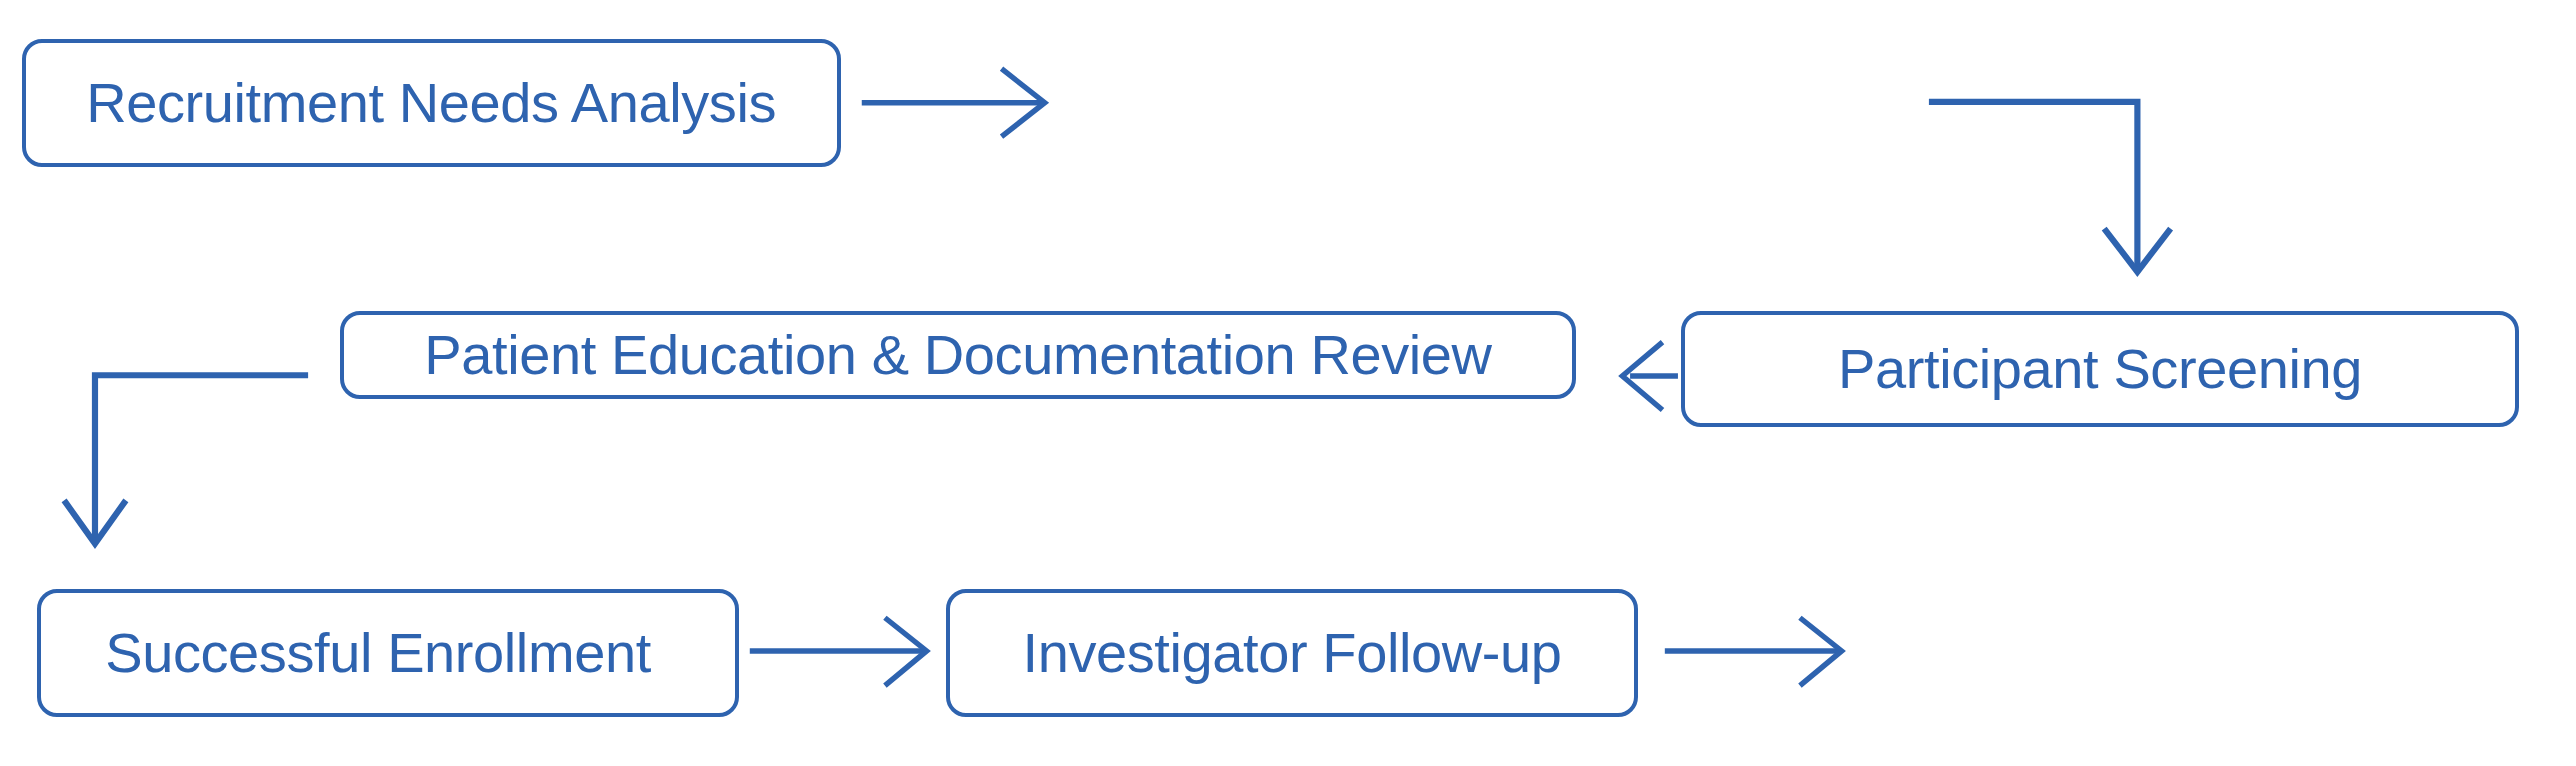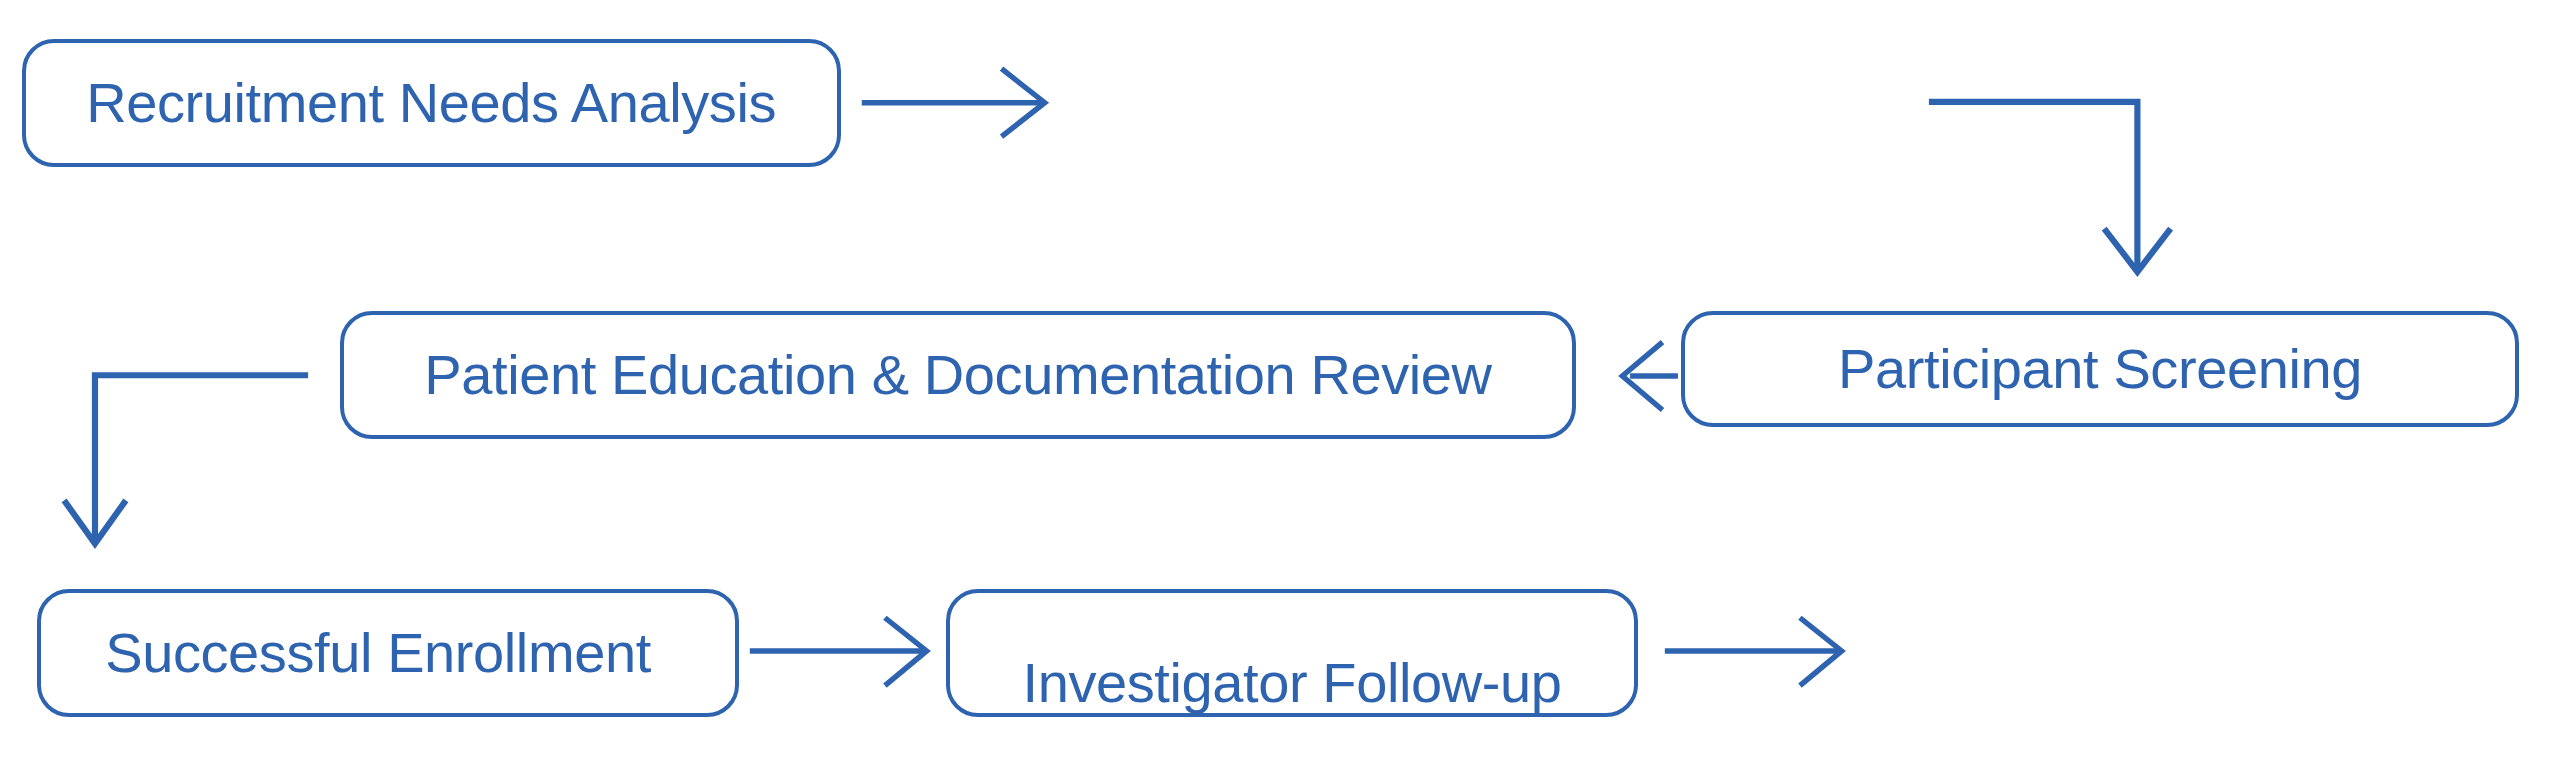--- a/index.html
+++ b/index.html
@@ -22,21 +22,21 @@
     left: 0;
     top: 0;
     width: 2576px;
     height: 766px;
     pointer-events: none;
   }
   .node {
     position: absolute;
     box-sizing: border-box;
     border: 4.6px solid #2e63af;
-    border-radius: 32px;
+    border-radius: 20px;
     background: #ffffff;
     display: flex;
     align-items: center;
     justify-content: center;
     padding: 0 26px;
   }
   .node-label {
     color: #2e63af;
     font-family: "Liberation Sans", sans-serif;
     font-size: 56px;
@@ -83,31 +83,31 @@
       <line x1="2155" y1="843" x2="2380" y2="843" stroke="#2e63af" stroke-width="7" stroke-linecap="butt"></line>
       <polyline points="2330,800 2384,843 2330,888" fill="none" stroke="#2e63af" stroke-width="7" stroke-linecap="butt" stroke-linejoin="miter"></polyline>
     </g>
   </svg>
 
   <div class="node" style="left:21.6px; top:39px; width:819px; height:128px;">
     <span class="node-label">Recruitment Needs Analysis</span>
   </div>
 
 
-  <div class="node" style="left:340px; top:311px; width:1236px; height:128px;">
+  <div class="node" style="left:340px; top:311px; width:1236px; height:88px;">
     <span class="node-label">Patient Education &amp; Documentation Review</span>
   </div>
 
   <div class="node" style="left:1681px; top:311px; width:838px; height:116px;">
     <span class="node-label">Participant Screening</span>
   </div>
 
   <div class="node" style="left:37px; top:589px; width:702px; height:128px;padding-left:6px;">
     <span class="node-label">Successful Enrollment</span>
   </div>
 
-  <div class="node" style="left:946px; top:589px; width:692px; height:128px;align-items:flex-end;">
+  <div class="node" style="left:946px; top:589px; width:692px; height:128px;">
     <span class="node-label">Investigator Follow-up</span>
   </div>
 
 
 </div>
 
 
 </body></html>

